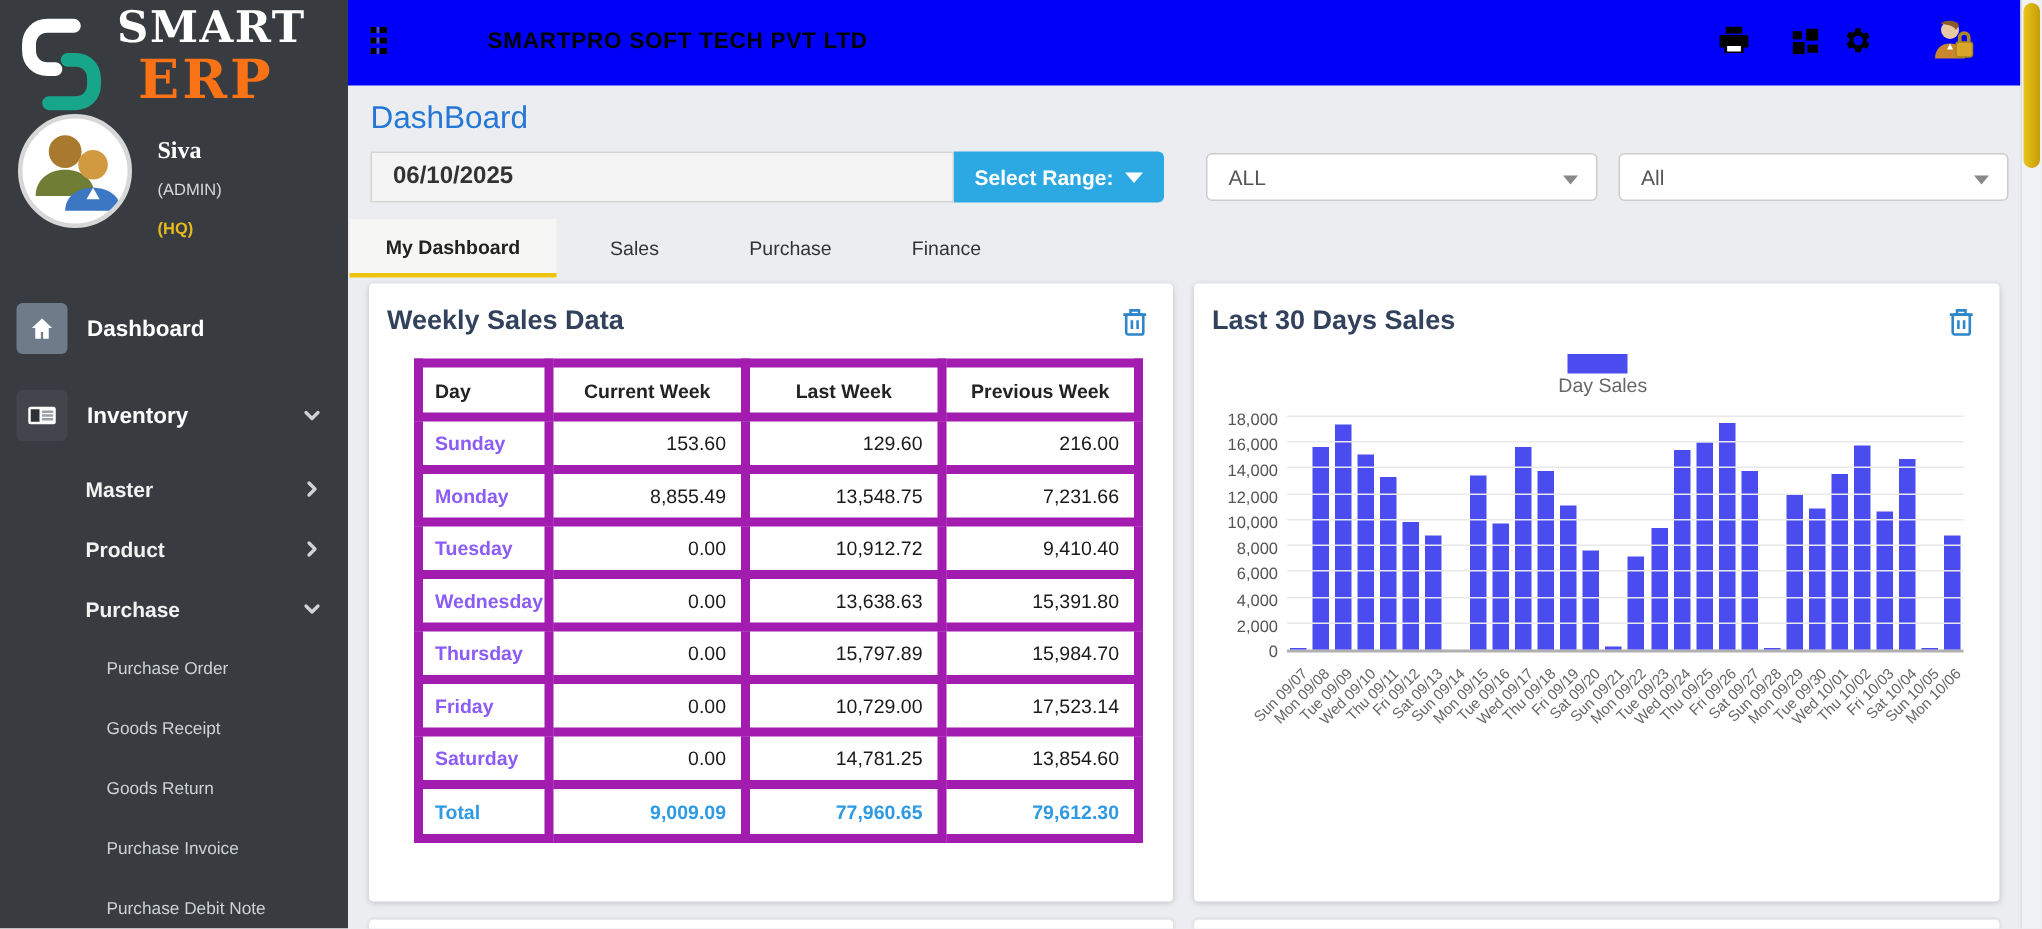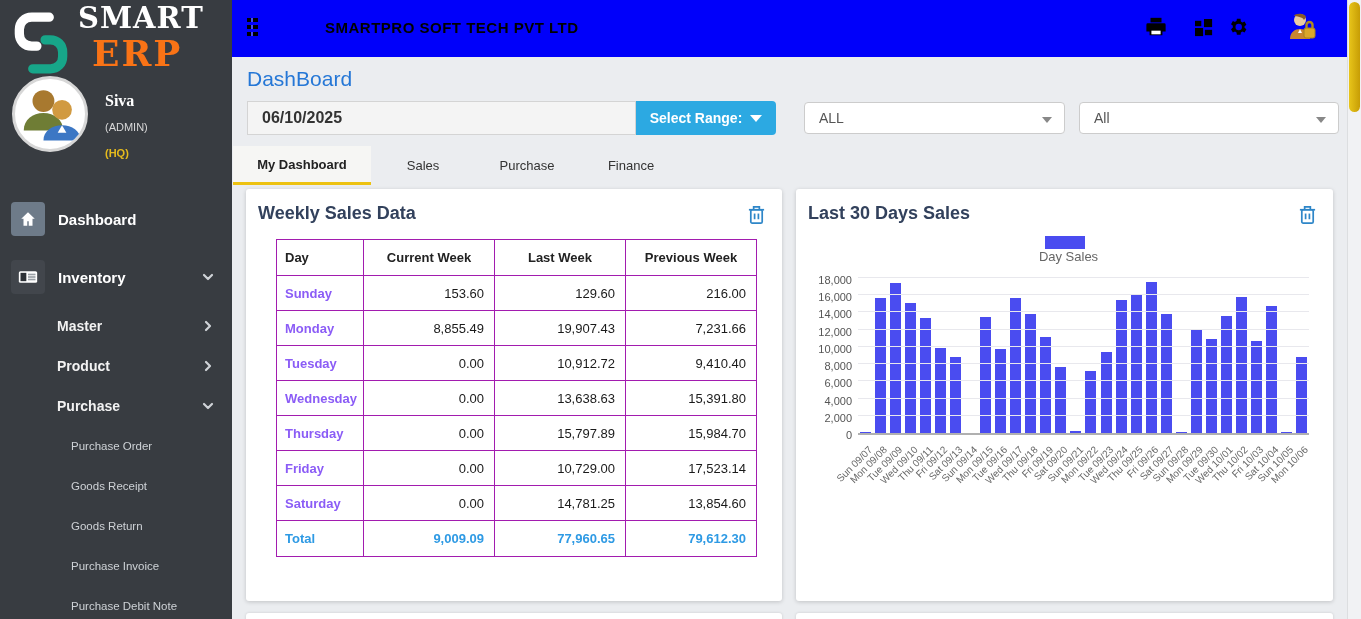--- a/index.html
+++ b/index.html
@@ -55,21 +55,21 @@
   .tab.active { width:138px; background:#f6f6f4; border-bottom:3px solid #edc211; font-weight:bold; color:#222; }
   .cards-row { margin:4px 14px 0; display:flex; gap:14px; height:412px; }
   .card { background:#fff; border-radius:3px; box-shadow:0 1px 4px rgba(0,0,0,.18); position:relative; padding:14px 12px; }
   .card-1 { width:536px; }
   .card-2 { flex:1; }
   .card-title { font-size:18px; font-weight:bold; color:#32415c; }
   .trash-btn { position:absolute; top:15px; right:16px; cursor:pointer; background:none; border:none; padding:0; }
 
   
   table.weekly { border-collapse:collapse; margin:15px 0 0 18px; font-size:13px; background:#fff; }
-  table.weekly th, table.weekly td { border:1px solid #a21caf; }
+  table.weekly th, table.weekly td { border:6px solid #a21caf; }
   table.weekly th { width:131px; height:36px; font-weight:bold; color:#222; text-align:center; }
   table.weekly th:first-child { width:87px; text-align:left; padding-left:8px; }
   table.weekly td { height:35px; }
   td.day-cell { color:#8b5cf6; font-weight:bold; padding-left:8px; }
   td.num-cell { text-align:right; padding-right:10px; color:#1a1a1a; }
   tr.total-row td { font-weight:bold; color:#2e9ae4; height:36px; }
   tr.total-row td.num-cell { color:#2e9ae4; }
 
   
   .legend-row { margin-top:12px; display:flex; align-items:center; justify-content:center;flex-direction:column; }
@@ -277,21 +277,21 @@
         <tbody>
             <tr>
               <td class="day-cell">Sunday</td>
               <td class="num-cell">153.60</td>
               <td class="num-cell">129.60</td>
               <td class="num-cell">216.00</td>
             </tr>
             <tr>
               <td class="day-cell">Monday</td>
               <td class="num-cell">8,855.49</td>
-              <td class="num-cell">19,907.43</td>
+              <td class="num-cell">13,548.75</td>
               <td class="num-cell">7,231.66</td>
             </tr>
             <tr>
               <td class="day-cell">Tuesday</td>
               <td class="num-cell">0.00</td>
               <td class="num-cell">10,912.72</td>
               <td class="num-cell">9,410.40</td>
             </tr>
             <tr>
               <td class="day-cell">Wednesday</td>

